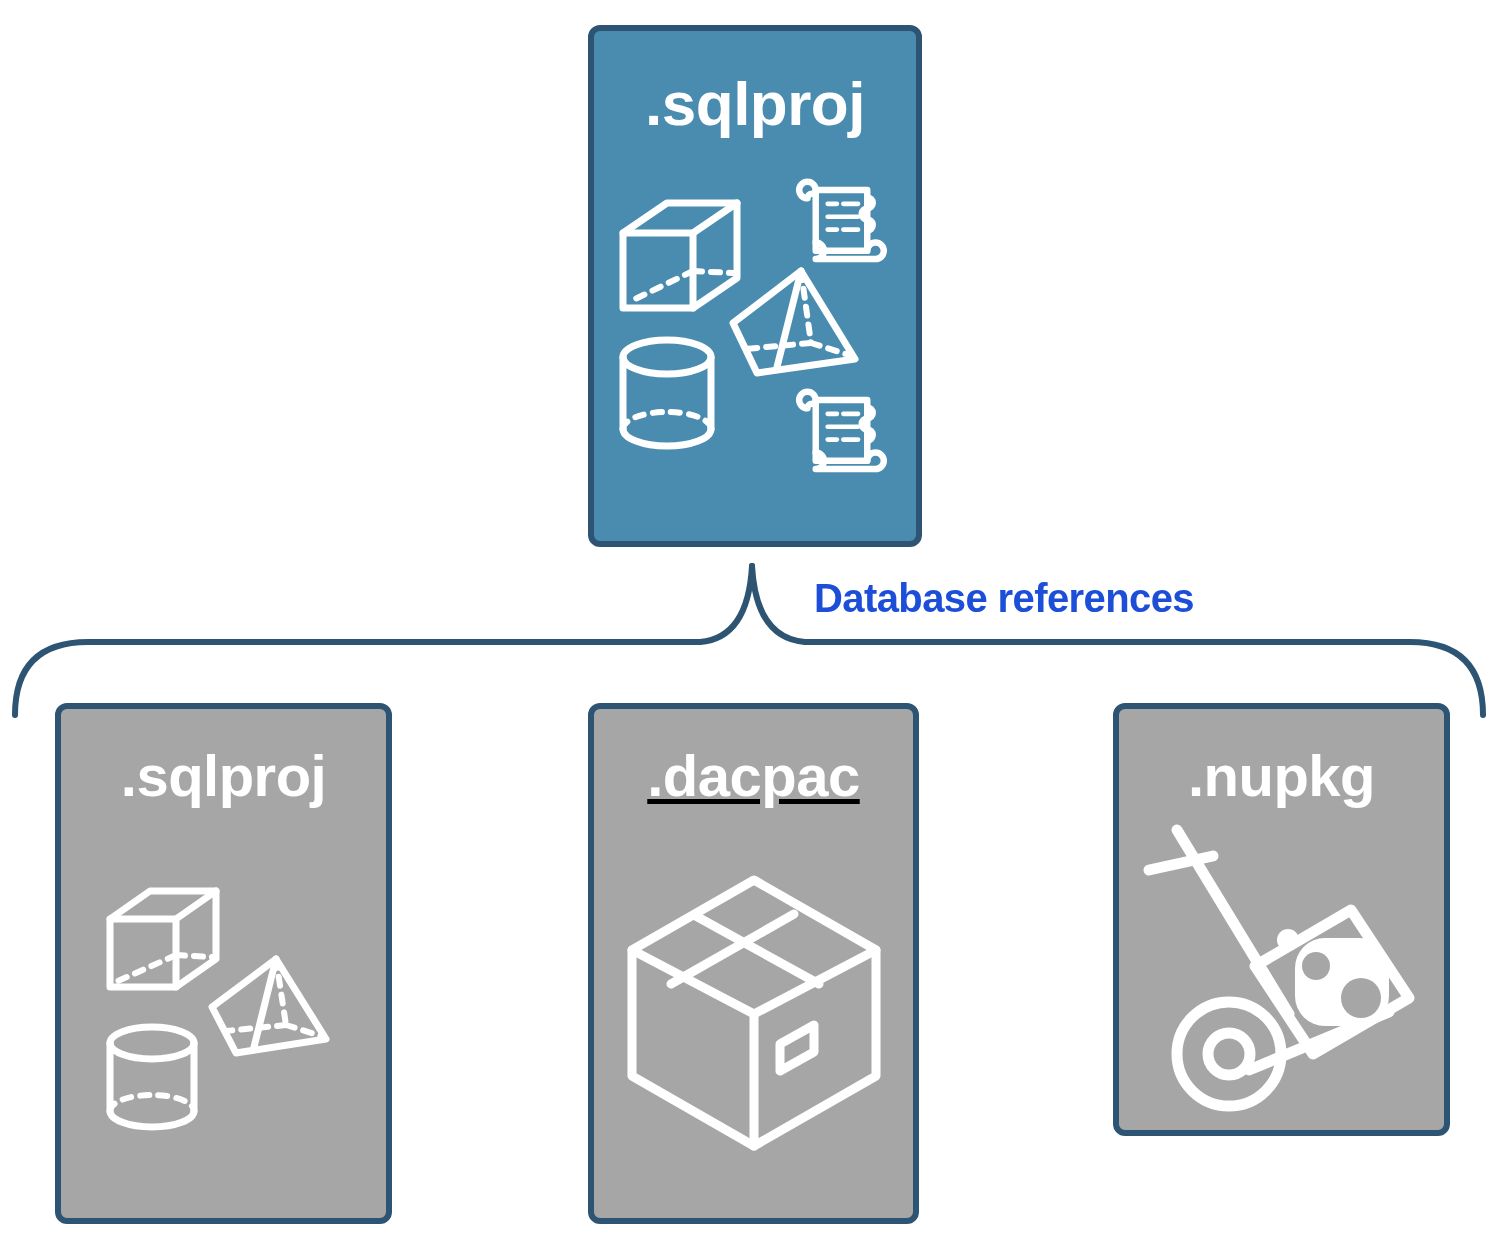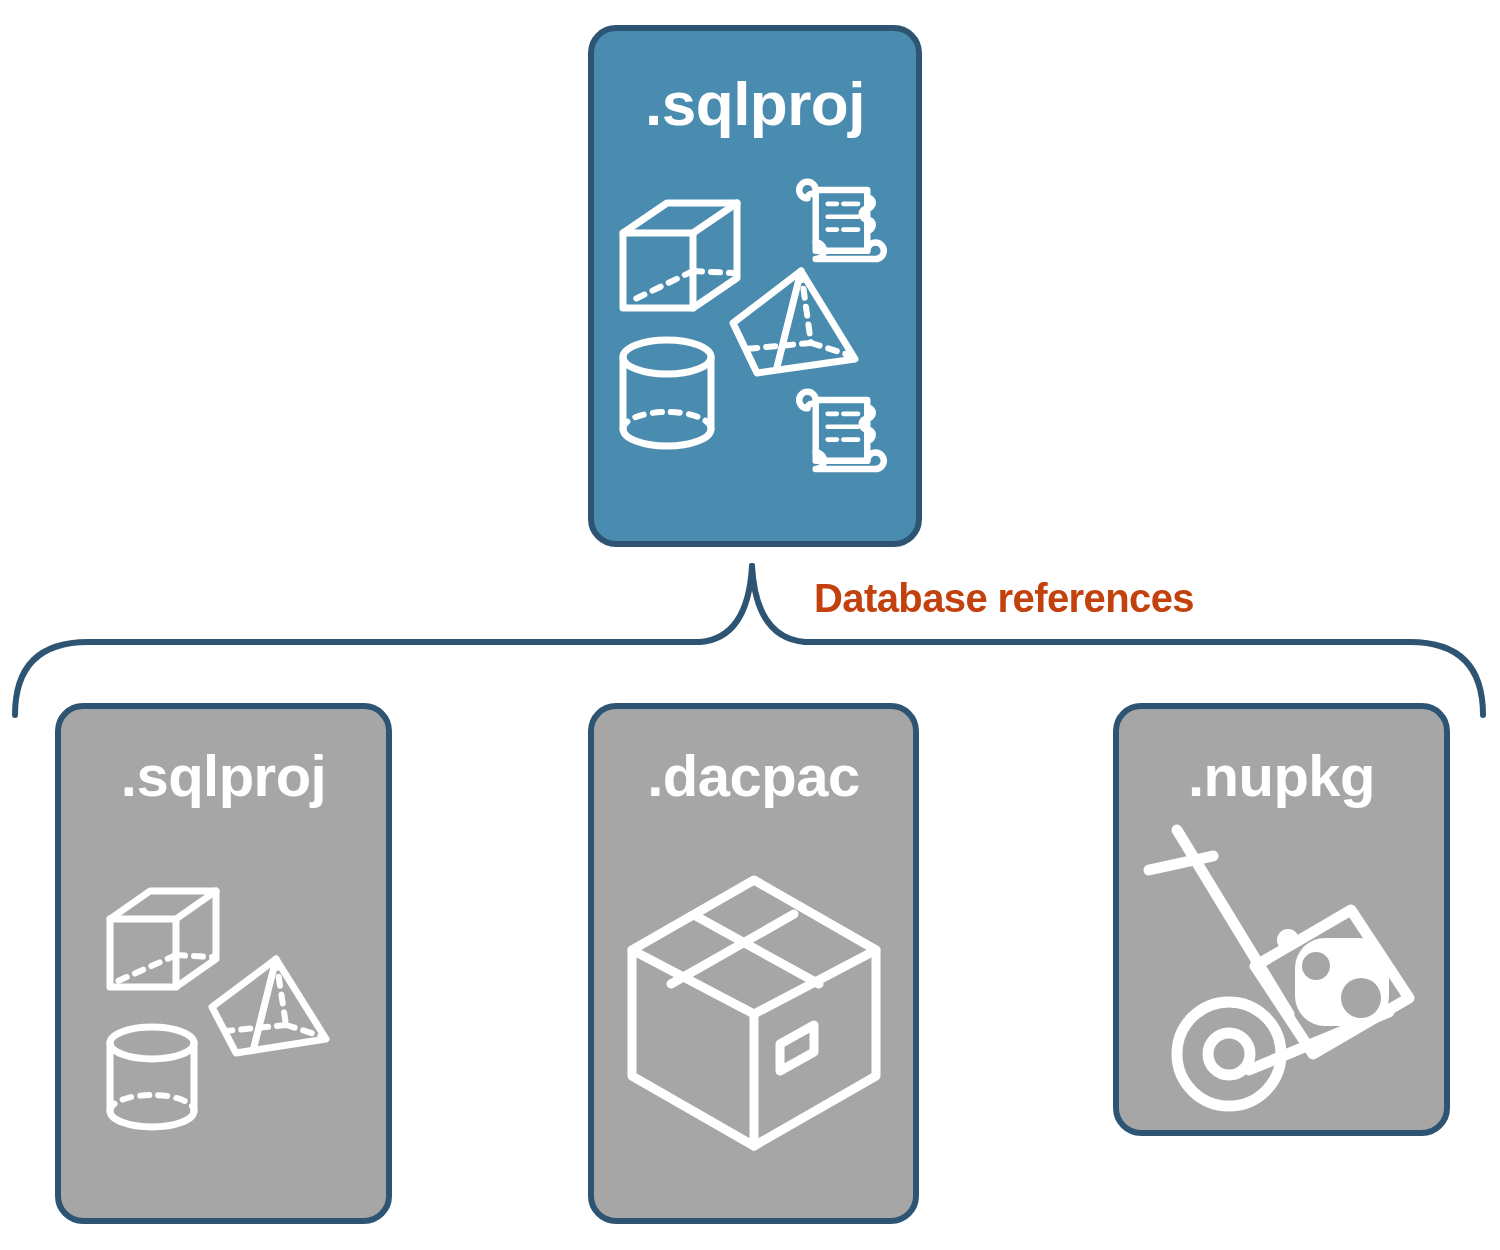--- a/index.html
+++ b/index.html
@@ -16,21 +16,21 @@
     height: 1250px;
     background: #ffffff;
     overflow: hidden;
   }
 
   
   .card {
     position: absolute;
     box-sizing: border-box;
     border: 6px solid #2d5573;
-    border-radius: 28px;
+    border-radius: 12px;
     display: flex;
     flex-direction: column;
     align-items: center;
   }
   .card.primary { background: #4a8caf; }
   .card.secondary { background: #a6a6a6; }
 
   .card-title {
     color: #ffffff;
     font-weight: bold;
@@ -51,20 +51,21 @@
     left: 55px;
     top: 703px;
     width: 337px;
     height: 521px;
   }
   #card-dacpac {
     left: 588px;
     top: 703px;
     width: 331px;
     height: 521px;
+    text-decoration: underline;
   }
   #card-nupkg {
     left: 1113px;
     top: 703px;
     width: 337px;
     height: 433px;
   }
   .card.secondary .card-title { font-size: 58px; margin-top: 38px; }
 
   .icon-area {
@@ -84,21 +85,21 @@
     width: 1500px;
     height: 190px;
     pointer-events: none;
   }
   #bracket-label {
     position: absolute;
     left: 814px;
     top: 576px;
     font-size: 40px;
     font-weight: bold;
-    color: #c2410c;
+    color: #1d4ed8;
     letter-spacing: -0.6px;
     white-space: nowrap;
   }
 </style>
 </head>
 <body>
 
 <div id="stage">
 
   <div class="card primary" id="card-root">

